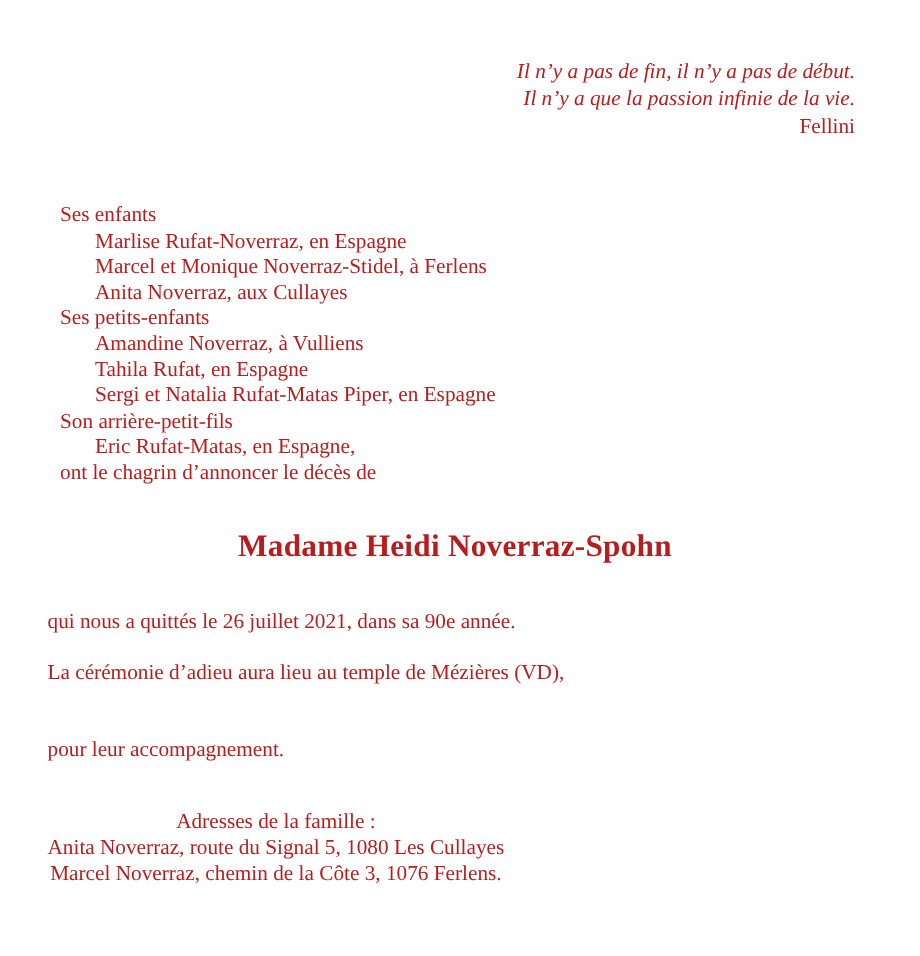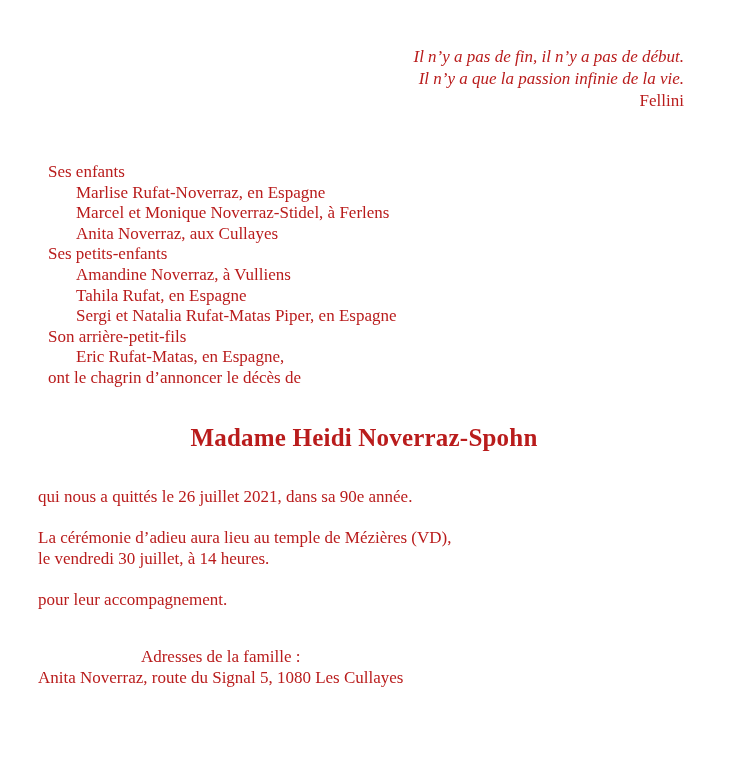--- a/index.html
+++ b/index.html
@@ -98,25 +98,25 @@
     <div class="member">Eric Rufat-Matas, en Espagne,</div>
     <div class="closing">ont le chagrin d’annoncer le décès de</div>
   </div>
 
   <h1 class="title">Madame Heidi Noverraz-Spohn</h1>
 
   <p class="para p-death">qui nous a quittés le 26 juillet 2021, dans sa 90e année.</p>
 
   <div class="para p-ceremony">
     <div>La cérémonie d’adieu aura lieu au temple de Mézières (VD),</div>
-    <div>le vendredi 30 juillet, à 14 heures.</div>
   </div>
 
   <div class="para p-thanks">
     <div>pour leur accompagnement.</div>
   </div>
 
   <div class="para p-addresses">
     <div>Adresses de la famille :</div>
     <div>Anita Noverraz, route du Signal 5, 1080 Les Cullayes</div>
+    <div>Marcel Noverraz, chemin de la Côte 3, 1076 Ferlens.</div>
   </div>
 
 </div>
 
 </body></html>

